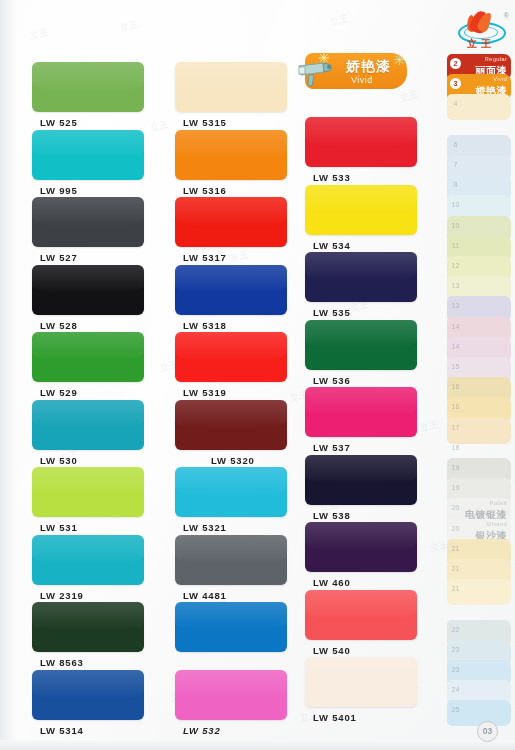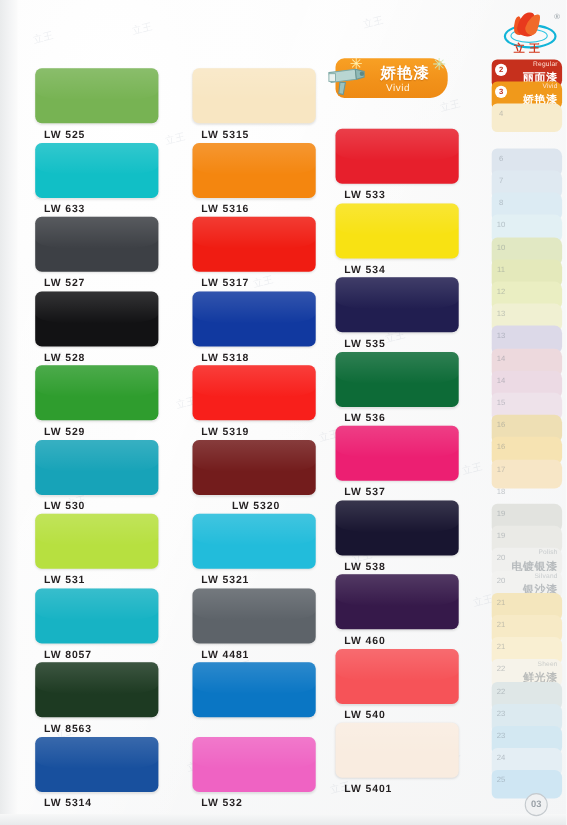--- a/index.html
+++ b/index.html
@@ -239,21 +239,21 @@
   </div>
 
   <div id="grid">
       <div class="swatch" style="left: 32px; top: 62px; background: rgb(119, 179, 83);">
         <div class="gloss"></div>
       </div>
       <div class="code" style="left: 40px; top: 117px;">LW 525</div>
       <div class="swatch" style="left: 32px; top: 129.5px; background: rgb(17, 191, 198);">
         <div class="gloss"></div>
       </div>
-      <div class="code" style="left: 40px; top: 184.5px;">LW 633</div>
+      <div class="code" style="left: 40px; top: 184.5px;">LW 995</div>
       <div class="swatch" style="left: 32px; top: 197px; background: rgb(61, 64, 69);">
         <div class="gloss"></div>
       </div>
       <div class="code" style="left: 40px; top: 252px;">LW 527</div>
       <div class="swatch" style="left: 32px; top: 264.5px; background: rgb(18, 18, 20);">
         <div class="gloss"></div>
       </div>
       <div class="code" style="left: 40px; top: 319.5px;">LW 528</div>
       <div class="swatch" style="left: 32px; top: 332px; background: rgb(47, 157, 46);">
         <div class="gloss"></div>
@@ -263,21 +263,21 @@
         <div class="gloss"></div>
       </div>
       <div class="code" style="left: 40px; top: 454.5px;">LW 530</div>
       <div class="swatch" style="left: 32px; top: 467px; background: rgb(183, 224, 64);">
         <div class="gloss"></div>
       </div>
       <div class="code" style="left: 40px; top: 522px;">LW 531</div>
       <div class="swatch" style="left: 32px; top: 534.5px; background: rgb(23, 179, 196);">
         <div class="gloss"></div>
       </div>
-      <div class="code" style="left: 40px; top: 589.5px;">LW 8057</div>
+      <div class="code" style="left: 40px; top: 589.5px;">LW 2319</div>
       <div class="swatch" style="left: 32px; top: 602px; background: rgb(29, 58, 34);">
         <div class="gloss"></div>
       </div>
       <div class="code" style="left: 40px; top: 657px;">LW 8563</div>
       <div class="swatch" style="left: 32px; top: 669.5px; background: rgb(24, 80, 158);">
         <div class="gloss"></div>
       </div>
       <div class="code" style="left: 40px; top: 724.5px;">LW 5314</div>
       <div class="swatch" style="left: 175px; top: 62px; background: rgb(248, 230, 194);">
         <div class="gloss"></div>
@@ -311,21 +311,21 @@
         <div class="gloss"></div>
       </div>
       <div class="code" style="left: 183px; top: 589.5px;">LW 4481</div>
       <div class="swatch" style="left: 175px; top: 602px; background: rgb(10, 118, 196);">
         <div class="gloss"></div>
       </div>
       <div class="code" style="left: 183px; top: 673px; padding-left: 20px;">LW 5323</div>
       <div class="swatch" style="left: 175px; top: 669.5px; background: rgb(239, 99, 195);">
         <div class="gloss"></div>
       </div>
-      <div class="code" style="left: 183px; top: 724.5px;">LW 532</div>
+      <div class="code" style="left: 183px; top: 724.5px; font-style: italic;">LW 532</div>
       <div class="swatch" style="left: 305px; top: 117px; background: rgb(231, 31, 44);">
         <div class="gloss"></div>
       </div>
       <div class="code" style="left: 313px; top: 172px;">LW 533</div>
       <div class="swatch" style="left: 305px; top: 184.5px; background: rgb(248, 226, 19);">
         <div class="gloss"></div>
       </div>
       <div class="code" style="left: 313px; top: 239.5px;">LW 534</div>
       <div class="swatch" style="left: 305px; top: 252px; background: rgb(33, 30, 80);">
         <div class="gloss"></div>
@@ -481,25 +481,20 @@
       <div class="tab dim" style="top: 505px; background: rgb(247, 234, 198);">
         <div class="num">21</div>
         <div class="en"></div>
         <div class="cn"></div>
       </div>
       <div class="tab dim" style="top: 525.2px; background: rgb(249, 239, 210);">
         <div class="num">21</div>
         <div class="en"></div>
         <div class="cn"></div>
       </div>
-      <div class="tab dim" style="top: 545.4px; background: rgb(246, 243, 234);">
-        <div class="num">22</div>
-        <div class="en">Sheen</div>
-        <div class="cn">鲜光漆</div>
-      </div>
       <div class="tab dim" style="top: 565.6px; background: rgb(223, 231, 231);">
         <div class="num">22</div>
         <div class="en"></div>
         <div class="cn"></div>
       </div>
       <div class="tab dim" style="top: 585.8px; background: rgb(220, 234, 240);">
         <div class="num">23</div>
         <div class="en"></div>
         <div class="cn"></div>
       </div>

